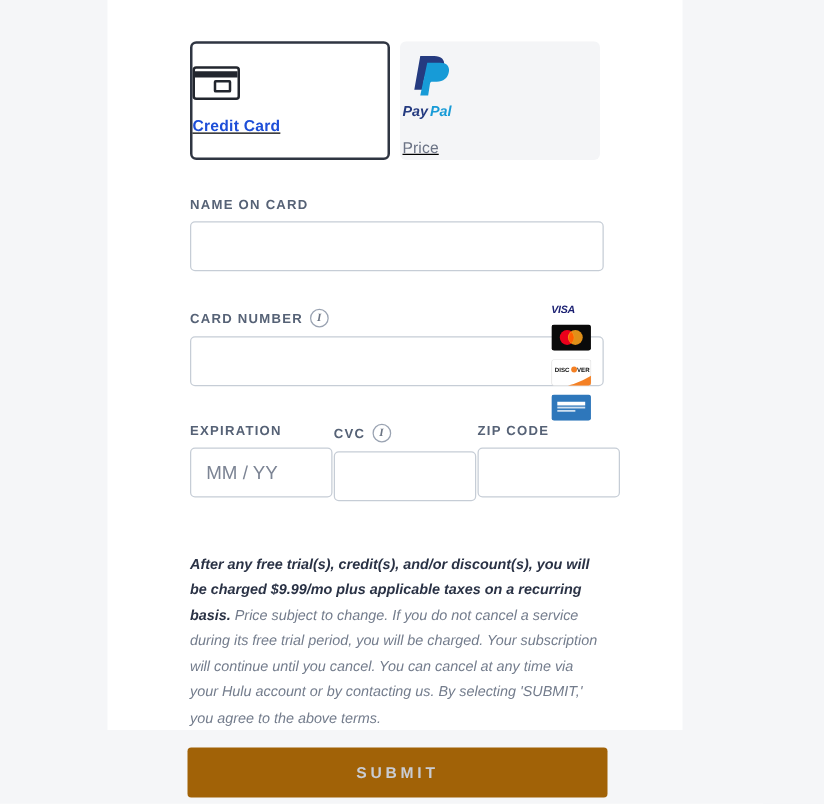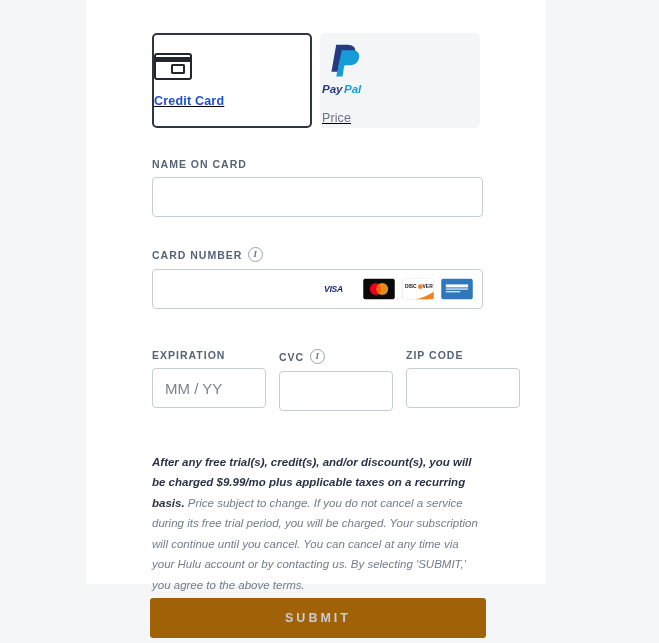--- a/index.html
+++ b/index.html
@@ -152,28 +152,29 @@
   .cardnum-wrap { position: relative; }
   .brands {
     position: absolute;
     right: 10px;
     top: 50%;
     transform: translateY(-50%);
     display: flex;
     align-items: center;
     gap: 7px;
     pointer-events: none;
+    flex-direction: column;
   }
   .brand { display:block; border-radius: 2px; }
 
   
   .triple-row {
     display: flex;
-    gap: 13px;
-    margin-top: 40px;
+    gap: 1px;
+    margin-top: 30px;
   }
   .triple-col { width: 114px; }
   .triple-col .txt-input { width: 114px; }
 
   
   .legal {
     margin-top: 41px;
     font-size: 11.5px;
     line-height: 1.78;
     color: #737c8c;

